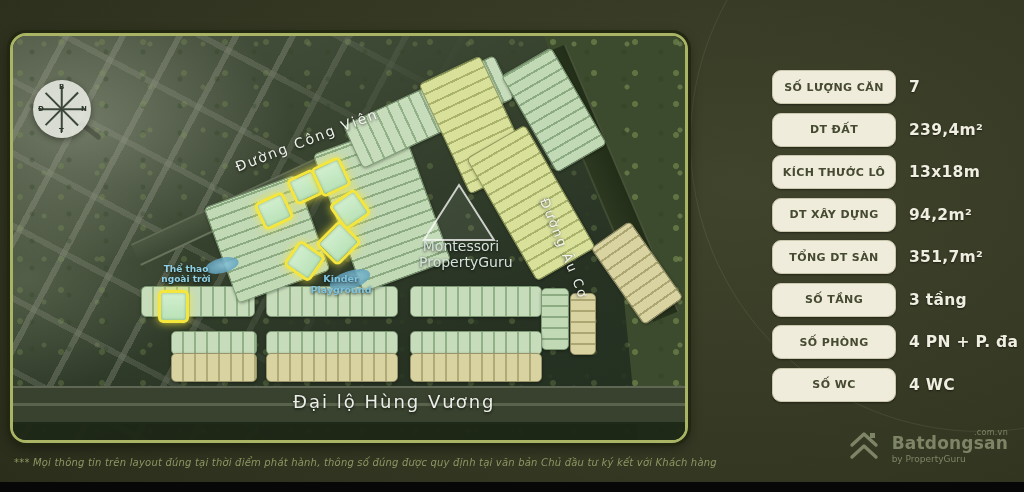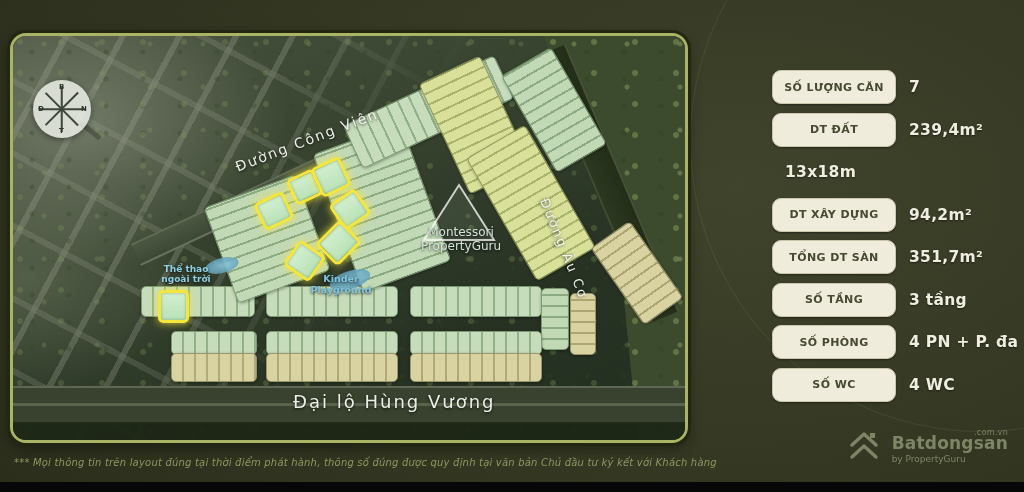--- a/index.html
+++ b/index.html
@@ -75,21 +75,21 @@
   
   .map-label{position:absolute;z-index:30;color:rgba(247,250,243,.95);
     text-shadow:0 1px 3px rgba(0,0,0,.75);white-space:nowrap;}
   .lbl-congvien{left:218px;top:96px;font-size:14px;letter-spacing:2px;transform:rotate(-21deg);}
   .lbl-auco{left:538px;top:160px;font-size:13px;letter-spacing:2px;transform:rotate(68deg);transform-origin:left top;}
   .lbl-hungvuong{left:280px;top:355px;font-size:18px;letter-spacing:2px;}
   .poi{position:absolute;z-index:30;text-align:center;line-height:1.15;font-weight:bold;
     text-shadow:0 1px 3px rgba(0,0,0,.8);}
   .poi-sports{left:138px;top:228px;width:70px;font-size:9px;color:#8fd0e4;}
   .poi-playground{left:292px;top:238px;width:72px;font-size:9.5px;color:#7ec4de;}
-  .poi-montessori{left:406px;top:190px;width:84px;font-size:12px;color:#d4e3da;font-weight:normal;}
+  .poi-montessori{left:406px;top:202px;width:84px;font-size:14px;color:#d4e3da;font-weight:normal;}
 
   
   .compass{position:absolute;left:20px;top:44px;width:58px;height:58px;z-index:40;}
   .compass .dial{position:absolute;inset:0;border-radius:50%;background:rgba(236,239,231,.85);
     box-shadow:0 2px 6px rgba(0,0,0,.4);}
   .compass .needle{position:absolute;left:50%;top:50%;width:46px;height:1.5px;background:#3c463a;transform-origin:center;}
   .compass .ltr{position:absolute;font-size:7px;font-weight:bold;color:#2d372b;}
   .compass .stick{position:absolute;left:44px;top:48px;width:26px;height:5px;background:rgba(70,76,62,.65);
     transform:rotate(38deg);border-radius:2px;z-index:-1;}
 
@@ -206,20 +206,21 @@
 <div class="specs">
   <div class="spec-row">
     <div class="spec-label">SỐ LƯỢNG CĂN</div>
     <div class="spec-value">7</div>
   </div>
   <div class="spec-row">
     <div class="spec-label">DT ĐẤT</div>
     <div class="spec-value">239,4m²</div>
   </div>
   <div class="spec-row">
+    <div class="spec-label">KÍCH THƯỚC LÔ</div>
     <div class="spec-value">13x18m</div>
   </div>
   <div class="spec-row">
     <div class="spec-label">DT XÂY DỰNG</div>
     <div class="spec-value">94,2m²</div>
   </div>
   <div class="spec-row">
     <div class="spec-label">TỔNG DT SÀN</div>
     <div class="spec-value">351,7m²</div>
   </div>

